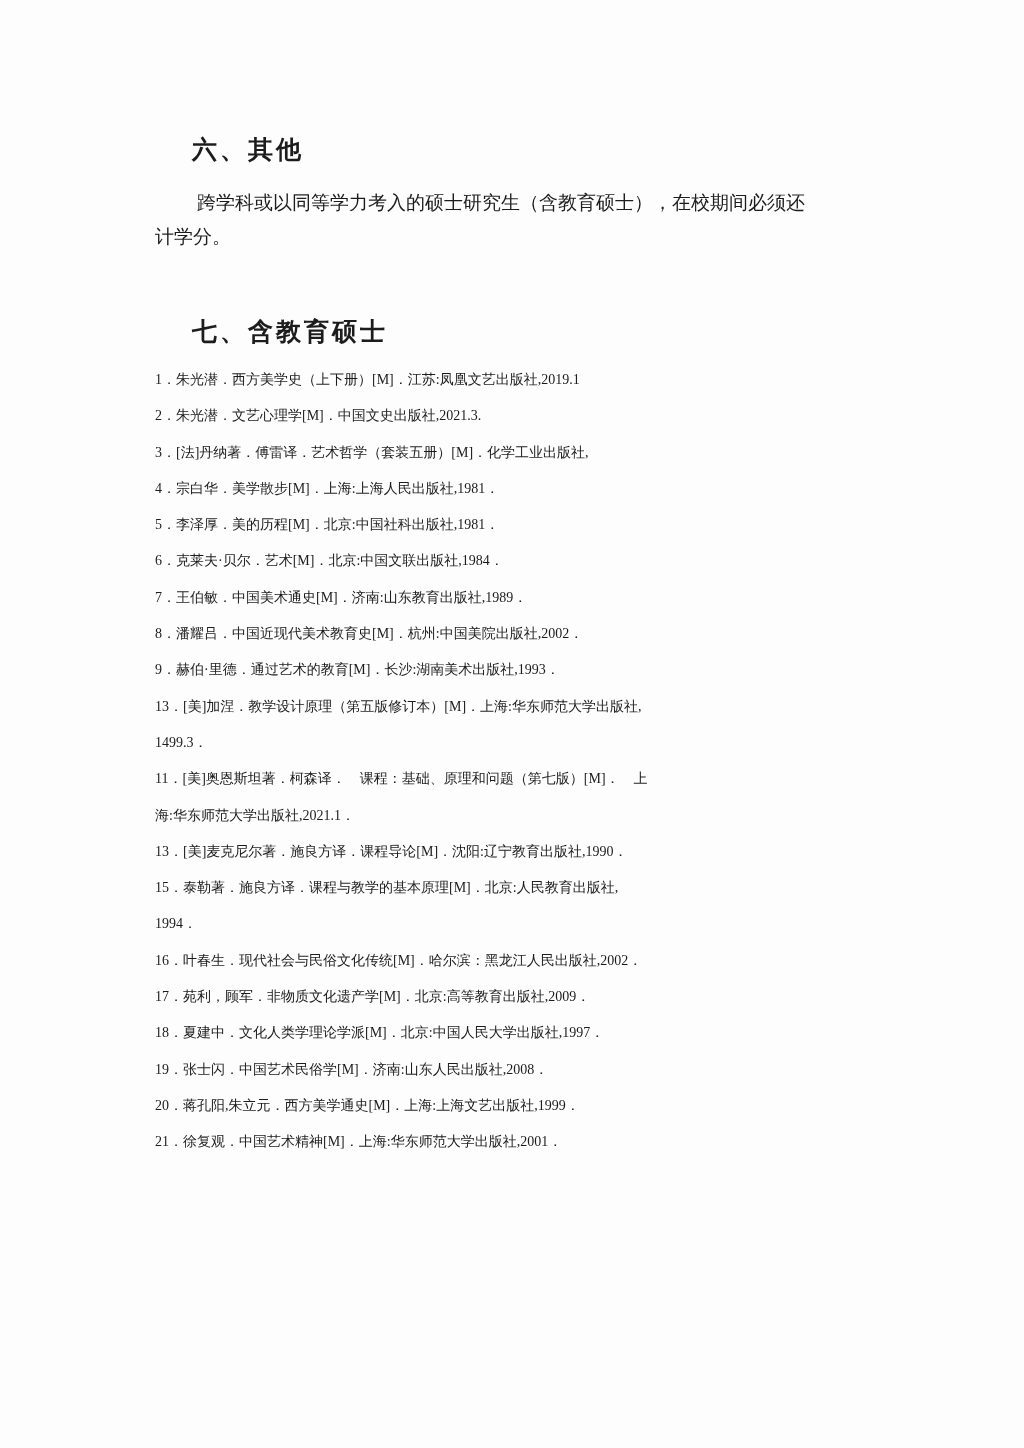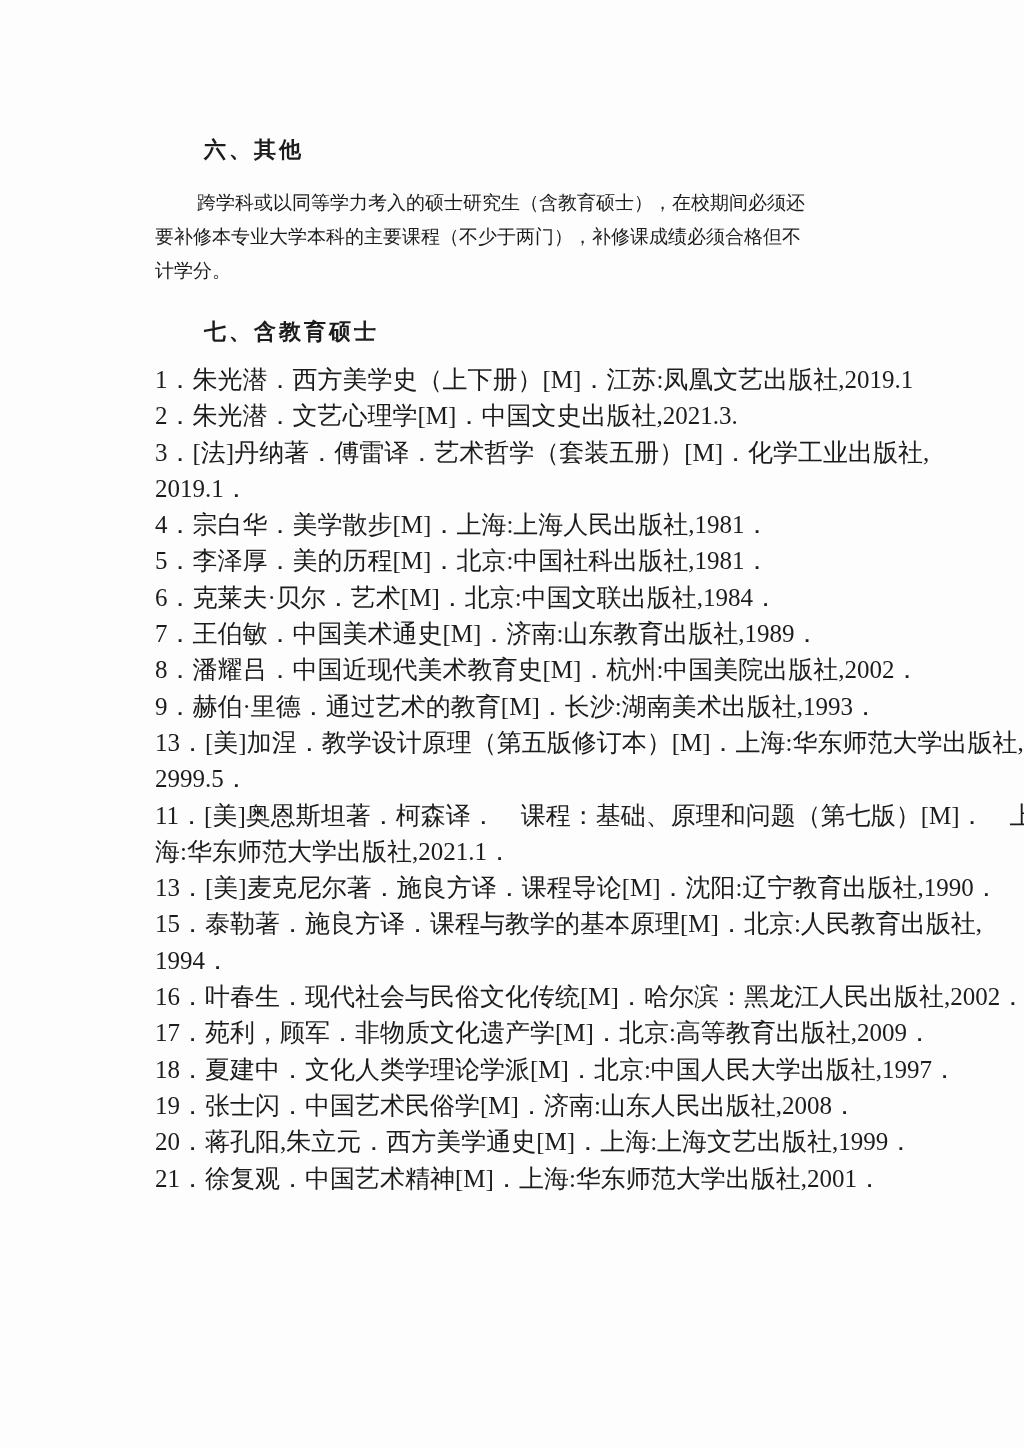--- a/index.html
+++ b/index.html
@@ -11,82 +11,80 @@
     position: relative;
     width: 1024px;
     height: 1448px;
     background: #fdfdfd;
     color: #1c1c1c;
     font-family: "Liberation Serif", "DejaVu Serif", serif;
     overflow: hidden;
   }
   .sec-heading {
     position: absolute;
-    left: 204px;
+    left: 192px;
     margin: 0;
     font-family: "DejaVu Sans", "Liberation Sans", sans-serif;
     font-weight: 700;
-    font-size: 22px;
+    font-size: 25px;
     line-height: 24px;
     letter-spacing: 3px;
     white-space: nowrap;
   }
   #heading-other { top: 138px; }
   #heading-bibliography { top: 320px; }
   .paragraph {
     position: absolute;
     left: 155px;
     top: 186px;
     width: 740px;
     font-size: 19px;
     line-height: 34px;
   }
   .biblist {
     position: absolute;
     left: 155px;
     top: 362px;
     width: 745px;
-    font-size: 25px;
+    font-size: 14px;
     line-height: 36.3px;
   }
   .line {
     white-space: nowrap;
   }
   .line.indent {
     padding-left: 42px;
   }
 </style>
 </head>
 <body>
 
 <div class="page">
 
   <h2 class="sec-heading" id="heading-other">六、其他</h2>
 
   <div class="paragraph">
       <div class="line indent">跨学科或以同等学力考入的硕士研究生（含教育硕士），在校期间必须还</div>
-      <div class="line">要补修本专业大学本科的主要课程（不少于两门），补修课成绩必须合格但不</div>
       <div class="line">计学分。</div>
     </div>
 
   <h2 class="sec-heading" id="heading-bibliography">七、含教育硕士</h2>
 
   <div class="biblist">
       <div class="line">1．朱光潜．西方美学史（上下册）[M]．江苏:凤凰文艺出版社,2019.1</div>
       <div class="line">2．朱光潜．文艺心理学[M]．中国文史出版社,2021.3.</div>
       <div class="line">3．[法]丹纳著．傅雷译．艺术哲学（套装五册）[M]．化学工业出版社,</div>
-      <div class="line">2019.1．</div>
       <div class="line">4．宗白华．美学散步[M]．上海:上海人民出版社,1981．</div>
       <div class="line">5．李泽厚．美的历程[M]．北京:中国社科出版社,1981．</div>
       <div class="line">6．克莱夫·贝尔．艺术[M]．北京:中国文联出版社,1984．</div>
       <div class="line">7．王伯敏．中国美术通史[M]．济南:山东教育出版社,1989．</div>
       <div class="line">8．潘耀吕．中国近现代美术教育史[M]．杭州:中国美院出版社,2002．</div>
       <div class="line">9．赫伯·里德．通过艺术的教育[M]．长沙:湖南美术出版社,1993．</div>
       <div class="line">13．[美]加涅．教学设计原理（第五版修订本）[M]．上海:华东师范大学出版社,</div>
-      <div class="line">2999.5．</div>
+      <div class="line">1499.3．</div>
       <div class="line">11．[美]奥恩斯坦著．柯森译．　课程：基础、原理和问题（第七版）[M]．　上</div>
       <div class="line">海:华东师范大学出版社,2021.1．</div>
       <div class="line">13．[美]麦克尼尔著．施良方译．课程导论[M]．沈阳:辽宁教育出版社,1990．</div>
       <div class="line">15．泰勒著．施良方译．课程与教学的基本原理[M]．北京:人民教育出版社,</div>
       <div class="line">1994．</div>
       <div class="line">16．叶春生．现代社会与民俗文化传统[M]．哈尔滨：黑龙江人民出版社,2002．</div>
       <div class="line">17．苑利，顾军．非物质文化遗产学[M]．北京:高等教育出版社,2009．</div>
       <div class="line">18．夏建中．文化人类学理论学派[M]．北京:中国人民大学出版社,1997．</div>
       <div class="line">19．张士闪．中国艺术民俗学[M]．济南:山东人民出版社,2008．</div>
       <div class="line">20．蒋孔阳,朱立元．西方美学通史[M]．上海:上海文艺出版社,1999．</div>

